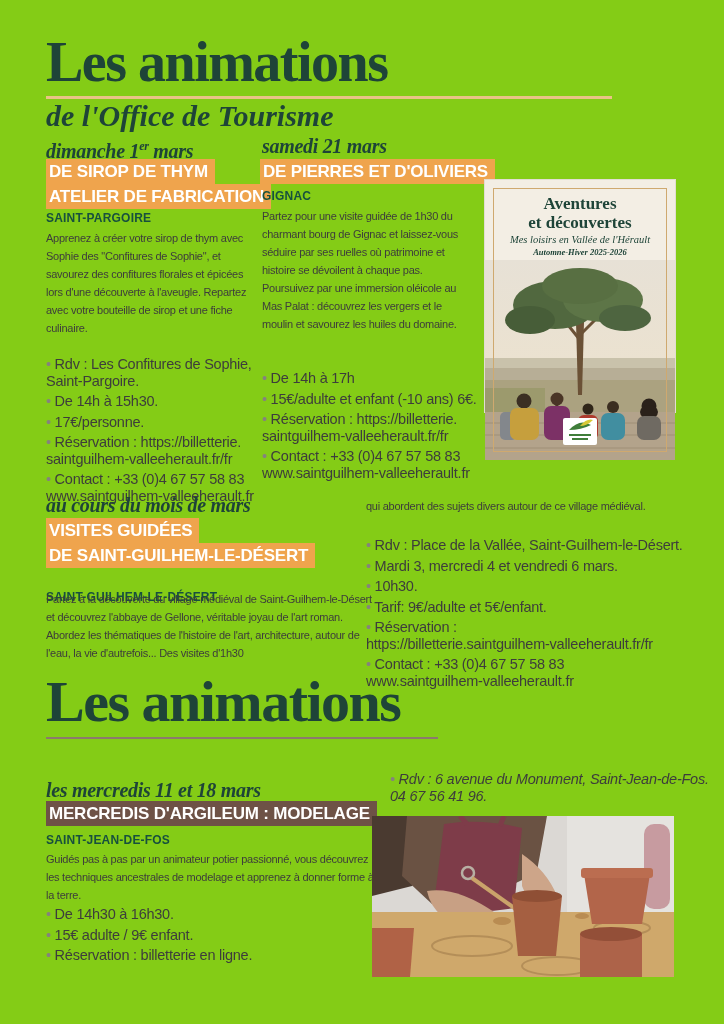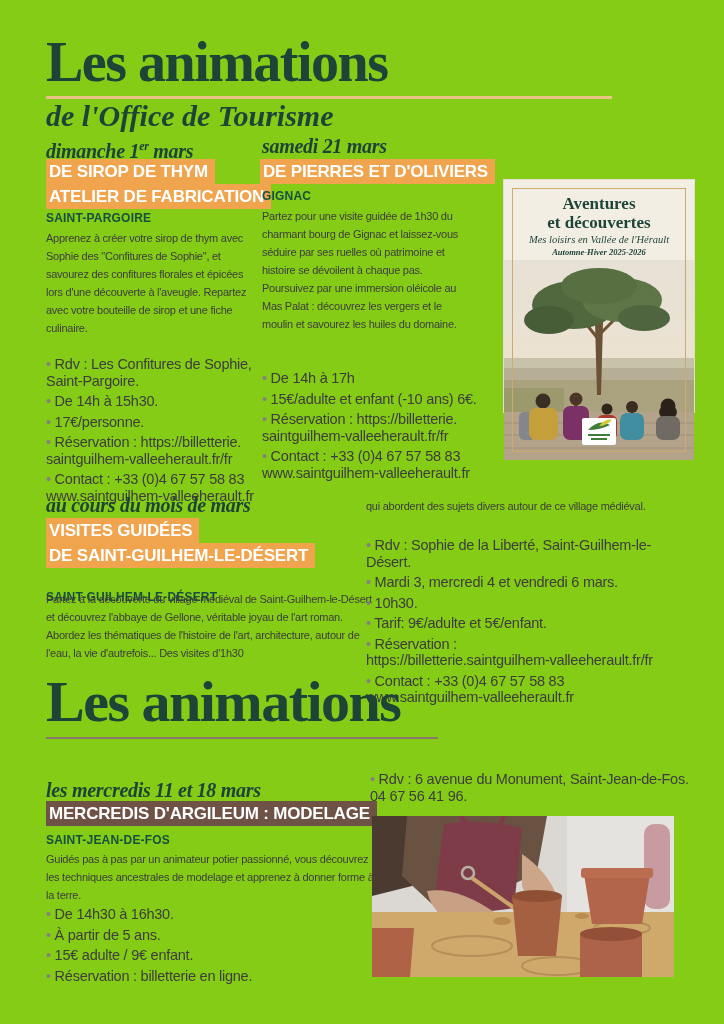--- a/index.html
+++ b/index.html
@@ -15,21 +15,21 @@
   .hl-line{display:table;background:#efa44d;color:#ffffff;font-weight:700;font-size:17px;
            line-height:20px;padding:3px 7px 2px 3px;letter-spacing:-0.2px;white-space:nowrap;}
   .hl-line.brown{background:#6e5246;}
   .city{color:#17503e;font-weight:700;font-size:12px;line-height:13px;letter-spacing:0.2px;}
   .body-txt{font-size:11px;line-height:18px;letter-spacing:-0.25px;}
   .bullets{list-style:none;margin:0;padding:0;font-size:14.5px;line-height:16.5px;letter-spacing:-0.25px;}
   .bullets li{margin-bottom:4px;white-space:pre-line;overflow-wrap:anywhere;}
   .bullets li::before{content:"• ";color:#85827e;}
   
   .cover{position:absolute;left:485px;top:180px;width:190px;height:232px;background:#f3eee4;
-         box-shadow:0 0 0 1px #e2ddd2;margin-left:19px;}
+         box-shadow:0 0 0 1px #e2ddd2;}
   .cover-frame{position:absolute;left:8px;top:8px;width:172px;height:262px;
                border:1px solid #cfa96f;z-index:5;pointer-events:none;}
   .cover-title{position:absolute;left:0;top:14px;width:100%;text-align:center;z-index:4;
                font-family:"Liberation Serif",serif;font-weight:700;color:#1e4438;
                font-size:17px;line-height:19px;}
   .cover-sub{position:absolute;left:0;top:54px;width:100%;text-align:center;z-index:4;
              font-family:"Liberation Serif",serif;font-weight:400;font-style:italic;
              color:#1e4438;font-size:10.5px;line-height:12px;}
   .cover-season{position:absolute;left:0;top:67px;width:100%;text-align:center;z-index:4;
                 font-family:"Liberation Serif",serif;font-weight:700;font-style:italic;
@@ -140,45 +140,44 @@
 
   <div class="abs date" style="left:46px;top:494px;">au cours du mois de mars</div>
   <div class="abs" style="left:46px;top:518px;">
     <div class="hl-line">VISITES GUIDÉES</div>
     <div class="hl-line">DE SAINT-GUILHEM-LE-DÉSERT</div>
   </div>
   <div class="abs city" style="left:46px;top:574px;margin-top:17px;">SAINT-GUILHEM-LE-DÉSERT</div>
   <div class="abs body-txt" style="left:46px;top:590px;width:333px;">Partez à la découverte du village médiéval de Saint-Guilhem-le-Désert et découvrez l'abbaye de Gellone, véritable joyau de l'art roman. Abordez les thématiques de l'histoire de l'art, architecture, autour de l'eau, la vie d'autrefois... Des visites d'1h30</div>
   <div class="abs body-txt" style="left:366px;top:497px;width:322px;">qui abordent des sujets divers autour de ce village médiéval.</div>
   <ul class="bullets abs" style="left:366px;top:537px;width:326px;">
-    <li>Rdv : Sophie de la Liberté, Saint-Guilhem-le-Désert.</li>
+    <li>Rdv : Place de la Vallée, Saint-Guilhem-le-Désert.</li>
     <li>Mardi 3, mercredi 4 et vendredi 6 mars.</li>
     <li>10h30.</li>
     <li>Tarif: 9€/adulte et 5€/enfant.</li>
     <li>Réservation :
 https://billetterie.saintguilhem-valleeherault.fr/fr</li>
     <li>Contact : +33 (0)4 67 57 58 83
 www.saintguilhem-valleeherault.fr</li>
   </ul>
 
   <div class="abs big-title" style="left:46px;top:672px;font-size:58px;">Les animations</div>
   <div class="rule" style="left:46px;top:737px;width:392px;height:2px;background:#8c796d;"></div>
   <div class="abs date" style="left:46px;top:779px;font-style:italic;">les mercredis 11 et 18 mars</div>
   <div class="abs" style="left:46px;top:801px;">
     <div class="hl-line brown">MERCREDIS D'ARGILEUM : MODELAGE</div>
   </div>
   <div class="abs city" style="left:46px;top:834px;">SAINT-JEAN-DE-FOS</div>
   <div class="abs body-txt" style="left:46px;top:850px;width:338px;">Guidés pas à pas par un animateur potier passionné, vous découvrez les techniques ancestrales de modelage et apprenez à donner forme à la terre.</div>
   <ul class="bullets abs" style="left:46px;top:906px;width:330px;">
     <li>De 14h30 à 16h30.</li>
-    <li>À partir de 5 ans.</li>
     <li>15€ adulte / 9€ enfant.</li>
     <li>Réservation : billetterie en ligne.</li>
   </ul>
-  <ul class="bullets abs" style="left:370px;top:771px;width:320px;">
+  <ul class="bullets abs" style="left:390px;top:771px;width:320px;font-style:italic;">
     <li>Rdv : 6 avenue du Monument, Saint-Jean-de-Fos.
 04 67 56 41 96.</li>
   </ul>
 
   <svg class="photo" viewBox="0 0 302 161">
     <rect x="0" y="0" width="302" height="161" fill="#dbd8d4"></rect>
     <rect x="195" y="0" width="107" height="100" fill="#e5e3df"></rect>
     <rect x="272" y="8" width="26" height="85" rx="10" fill="#c79ba0"></rect>
     <path d="M0 0 H70 Q60 45 40 70 L0 80 Z" fill="#4a3a30"></path>
     <path d="M35 0 H175 L165 55 Q120 85 60 88 L30 60 Z" fill="#6a5243"></path>

